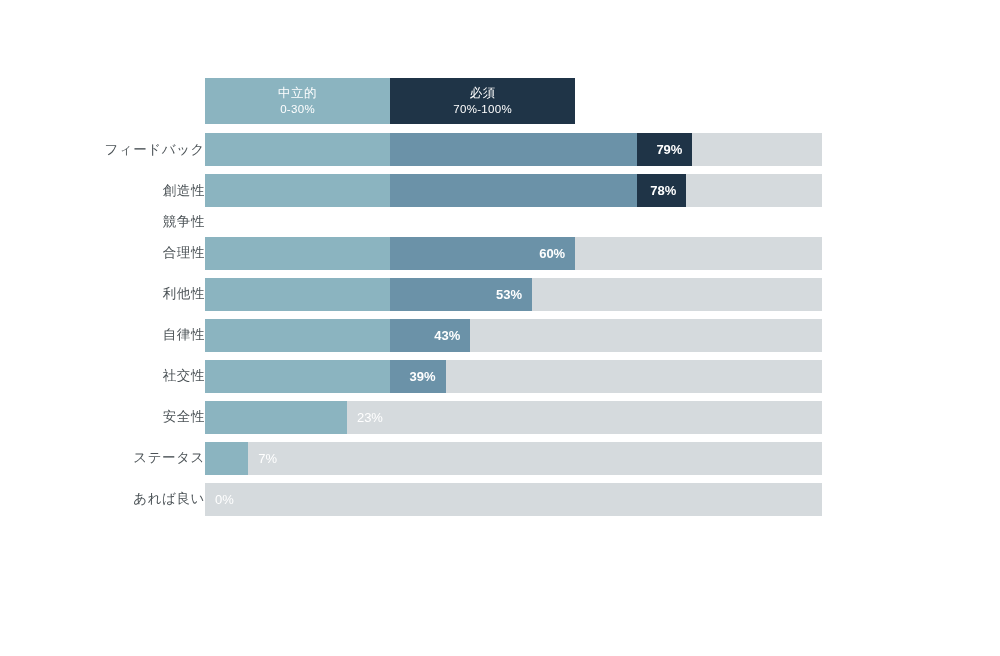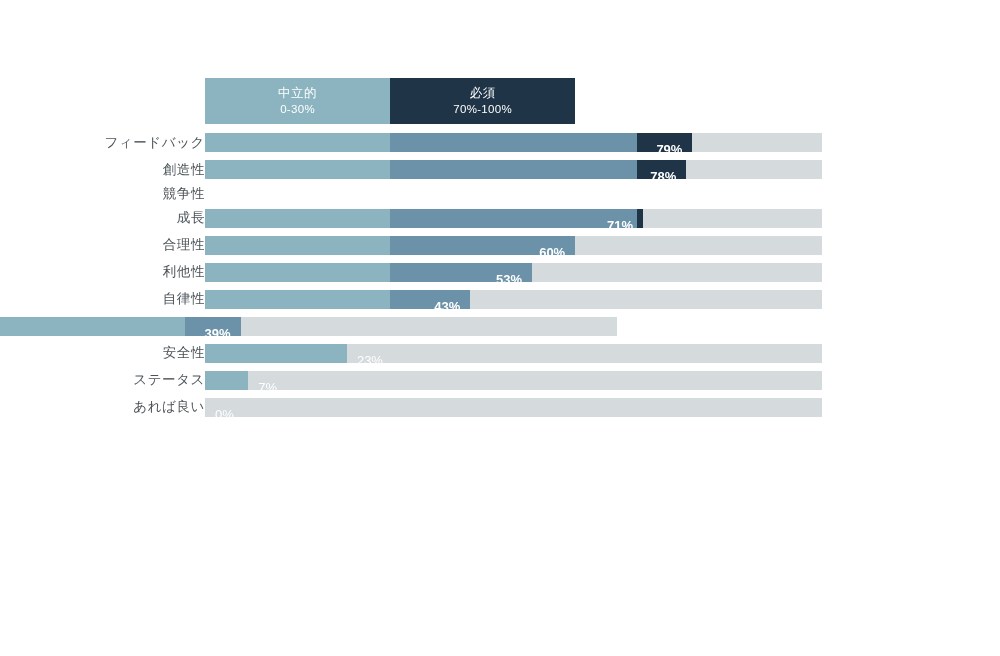--- a/index.html
+++ b/index.html
@@ -83,21 +83,21 @@
     letter-spacing: 0.3px;
   }
   .legend-neutral  { width: 30%; background: #8bb4c0; }
   .legend-nice     { width: 40%; background: #6b92a8; }
   .legend-must     { width: 30%; background: #1f3447; }
 
   .legend-row { margin-bottom: 9px; }
 
   
   .bar-row .plot-col {
-    height: 19px;
+    height: 33px;
     background: #d5dadd; 
   }
 
   .bar-track {
     position: absolute;
     left: 0; top: 0; bottom: 0;
     width: 100%;
   }
 
   .seg {
@@ -169,33 +169,20 @@
             </div>
           </div>
         </div>
         <div class="grid-row bar-row">
           <div class="label-col">
             <span class="row-label">競争性</span>
           </div>
         </div>
         <div class="grid-row bar-row">
           <div class="label-col">
-            <span class="row-label">成長</span>
-          </div>
-          <div class="plot-col">
-            <div class="bar-track">
-              <div class="seg seg-neutral" style="left: 0%; width: 30%;"></div>
-              <div class="seg seg-nice" style="left: 30%; width: 40%;"></div>
-              <div class="seg seg-must" style="left: 70%; width: 1%;"></div>
-              <span class="val-label val-inside" style="left: 71%;">71%</span>
-            </div>
-          </div>
-        </div>
-        <div class="grid-row bar-row">
-          <div class="label-col">
             <span class="row-label">合理性</span>
           </div>
           <div class="plot-col">
             <div class="bar-track">
               <div class="seg seg-neutral" style="left: 0%; width: 30%;"></div>
               <div class="seg seg-nice" style="left: 30%; width: 30%;"></div>
               <span class="val-label val-inside" style="left: 60%;">60%</span>
             </div>
           </div>
         </div>
@@ -217,20 +204,23 @@
           </div>
           <div class="plot-col">
             <div class="bar-track">
               <div class="seg seg-neutral" style="left: 0%; width: 30%;"></div>
               <div class="seg seg-nice" style="left: 30%; width: 13%;"></div>
               <span class="val-label val-inside" style="left: 43%;">43%</span>
             </div>
           </div>
         </div>
         <div class="grid-row bar-row">
+          <div class="label-col">
+            <span class="row-label">社交性</span>
+          </div>
           <div class="plot-col">
             <div class="bar-track">
               <div class="seg seg-neutral" style="left: 0%; width: 30%;"></div>
               <div class="seg seg-nice" style="left: 30%; width: 9%;"></div>
               <span class="val-label val-inside" style="left: 39%;">39%</span>
             </div>
           </div>
         </div>
         <div class="grid-row bar-row">
           <div class="label-col">

